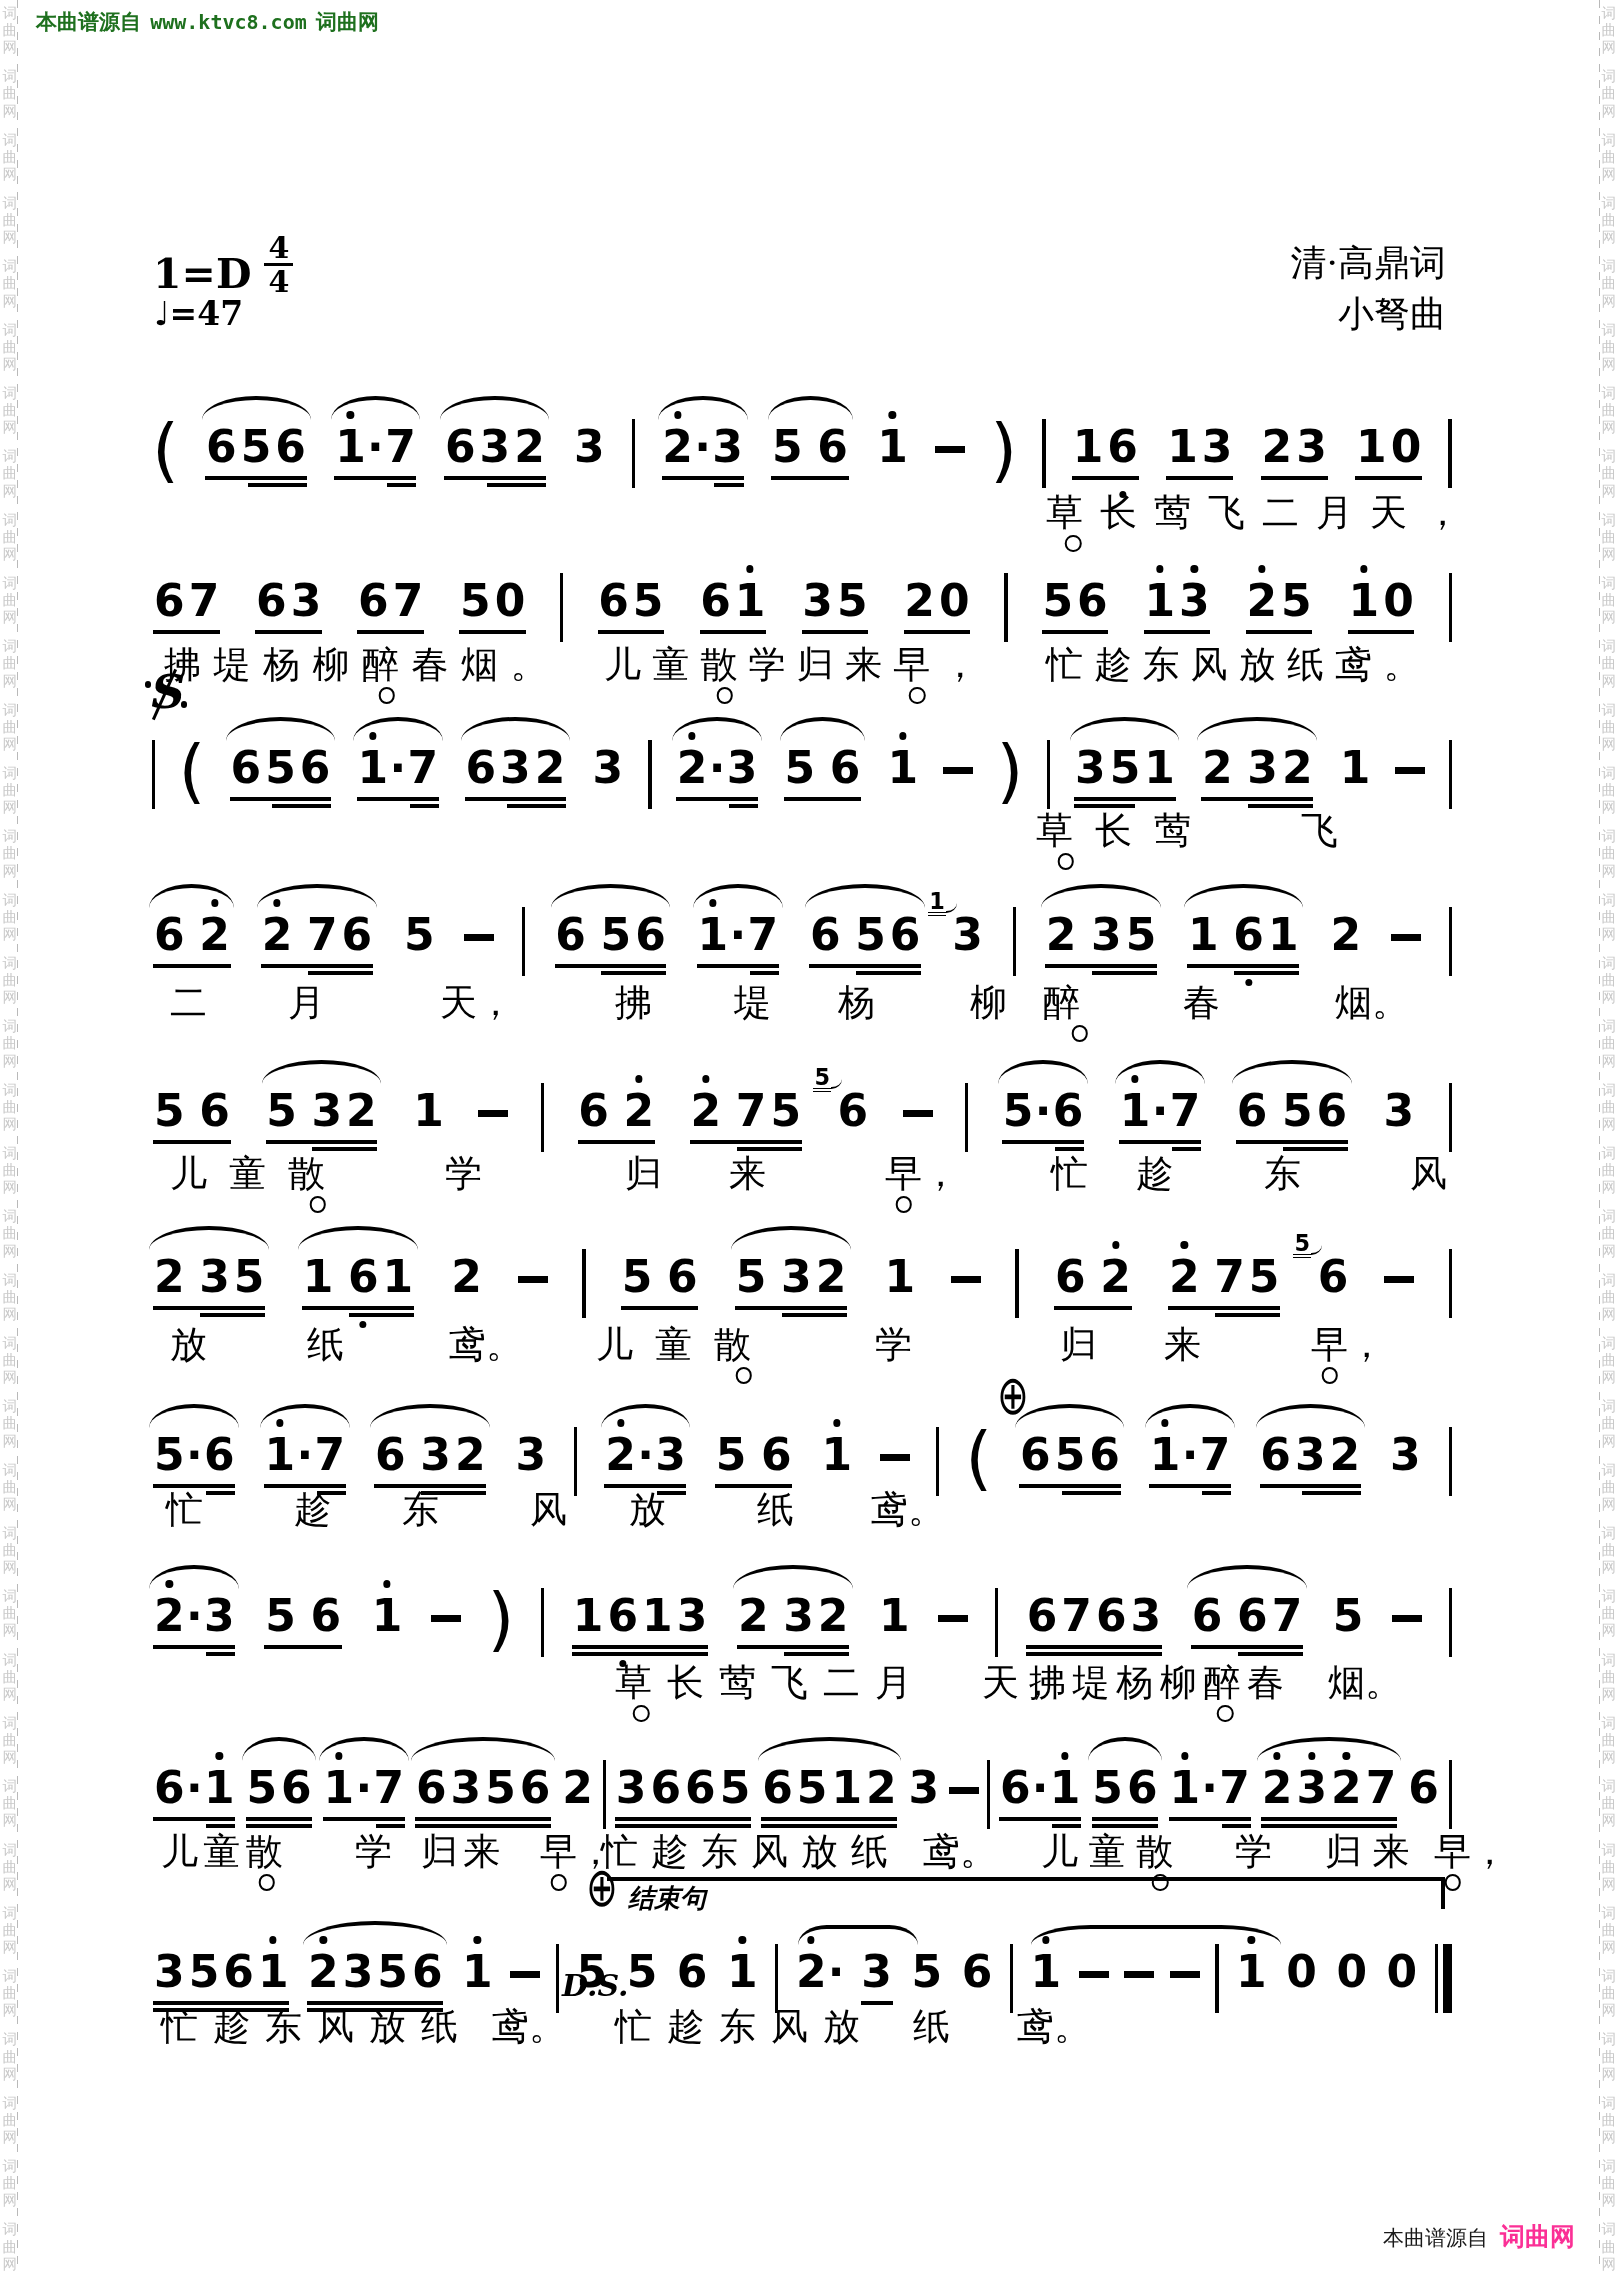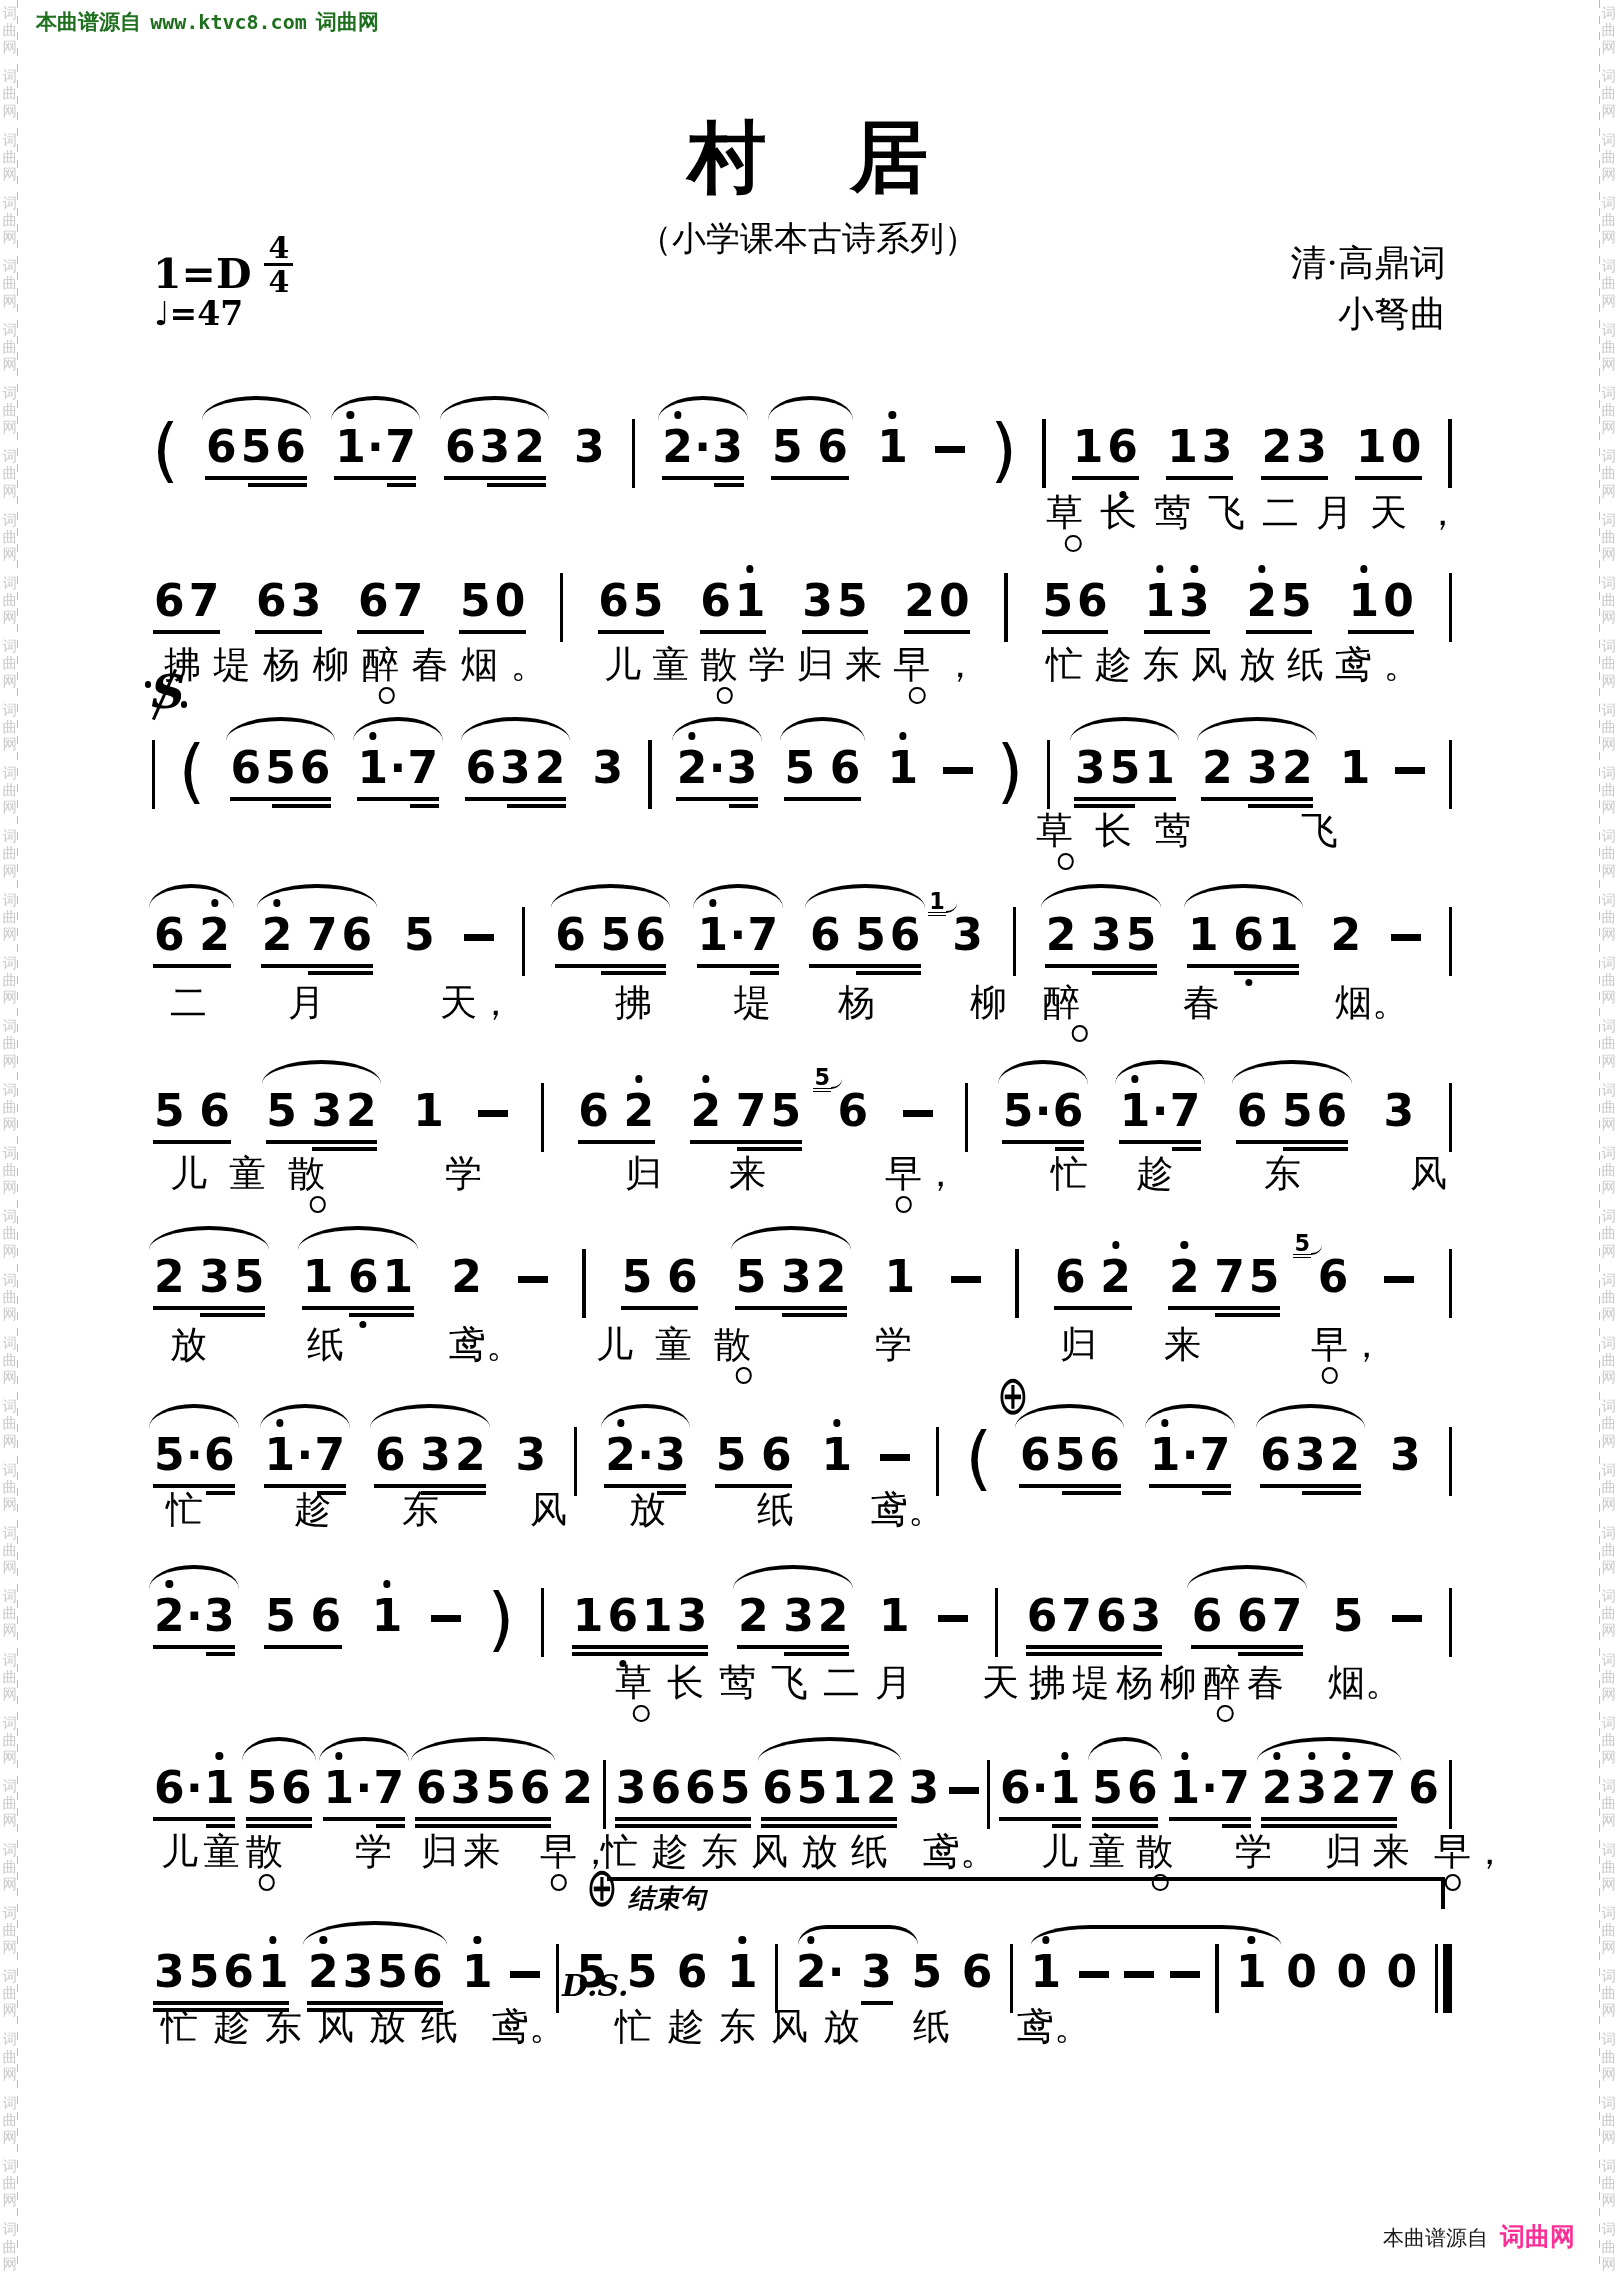--- a/index.html
+++ b/index.html
@@ -312,22 +312,20 @@
       <span class="schar" style="top: 2238px;">曲</span>
       <span class="schar" style="top: 2255px;">网</span>
     </div>
 
   <div class="wm-top" style="color: rgb(30, 112, 30);">
     <span class="cn">本曲谱源自</span>
     <span class="url">www.ktvc8.com</span>
     <span class="cn">词曲网</span>
   </div>
 
-  <div class="title">村居</div>
-  <div class="subtitle">（小学课本古诗系列）</div>
   <div class="keybox">
     <span>1=D</span>
     <span class="frac">
       <b class="num">4</b>
       <b class="den">4</b>
     </span>
   </div>
   <div class="tempo">
     <span>♩</span><span>=47</span>
   </div>

